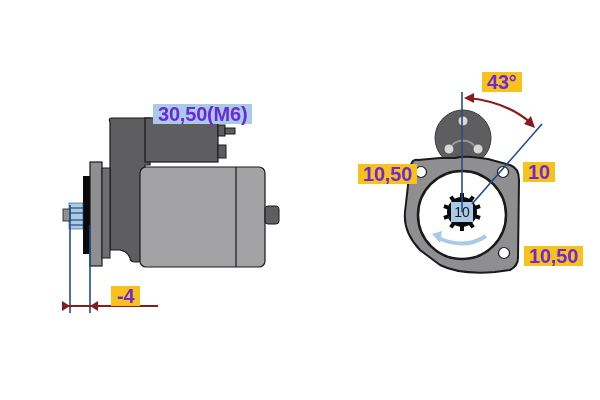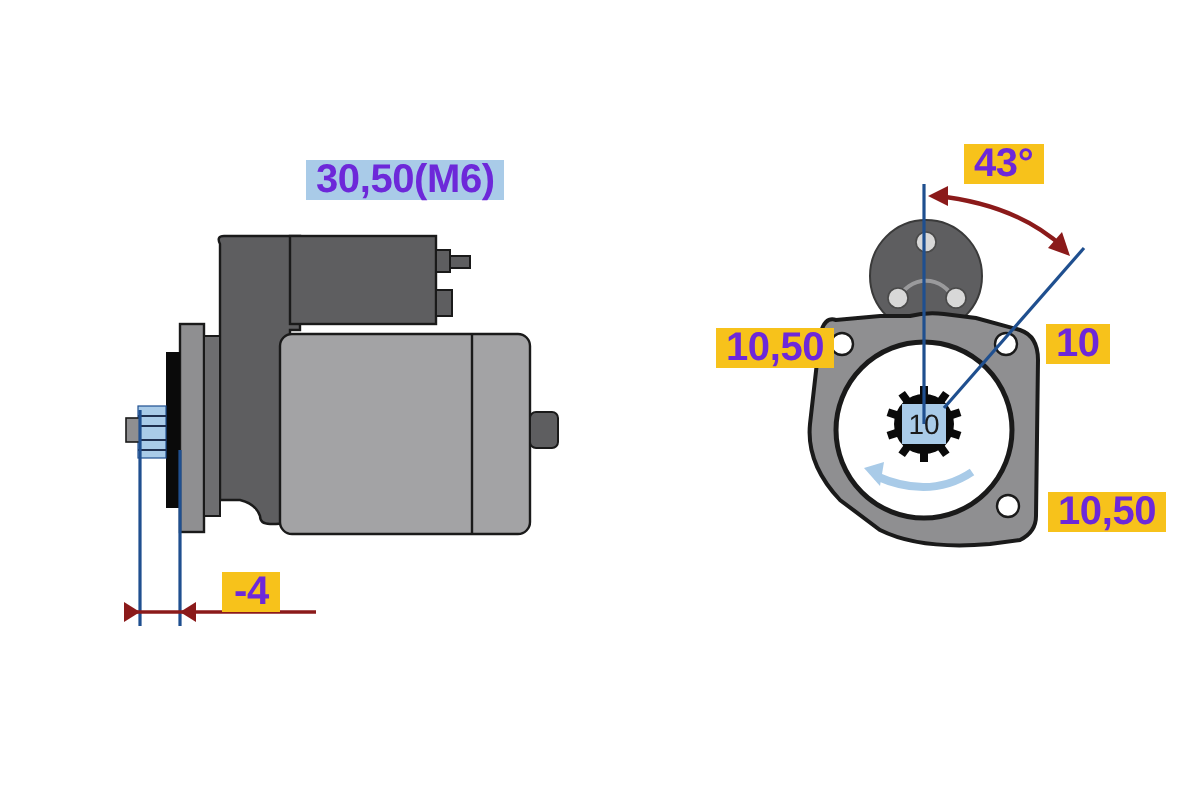--- a/index.html
+++ b/index.html
@@ -93,20 +93,20 @@
 
     <line x1="462" y1="92" x2="462" y2="212" stroke="#1f4f8f" stroke-width="1.6"></line>
     <line x1="542" y1="124" x2="472" y2="204" stroke="#1f4f8f" stroke-width="1.6"></line>
 
     <path d="M468 98 Q508 102 532 124" fill="none" stroke="#8b1a1a" stroke-width="2.2"></path>
     <polygon points="464,98 474,93 474,103" fill="#8b1a1a"></polygon>
     <polygon points="535,128 524,124 531,116" fill="#8b1a1a"></polygon>
   </g>
 </svg>
 
-<div class="lbl blue" style="left:153px; top:80px;">30,50(M6)</div>
+<div class="lbl blue" style="left:153px; top:104px;">30,50(M6)</div>
 <div class="lbl yellow" style="left:111px; top:286px; padding:2px 6px;">-4</div>
 
 <div class="lbl yellow" style="left:482px; top:72px; padding:2px 5px;">43°</div>
 <div class="lbl yellow" style="left:358px; top:164px;">10,50</div>
 <div class="lbl yellow" style="left:523px; top:162px;">10</div>
 <div class="lbl yellow" style="left:524px; top:246px;">10,50</div>
 <div class="gear-num" style="left:451px; top:202px;">10</div>
 
 </body></html>

